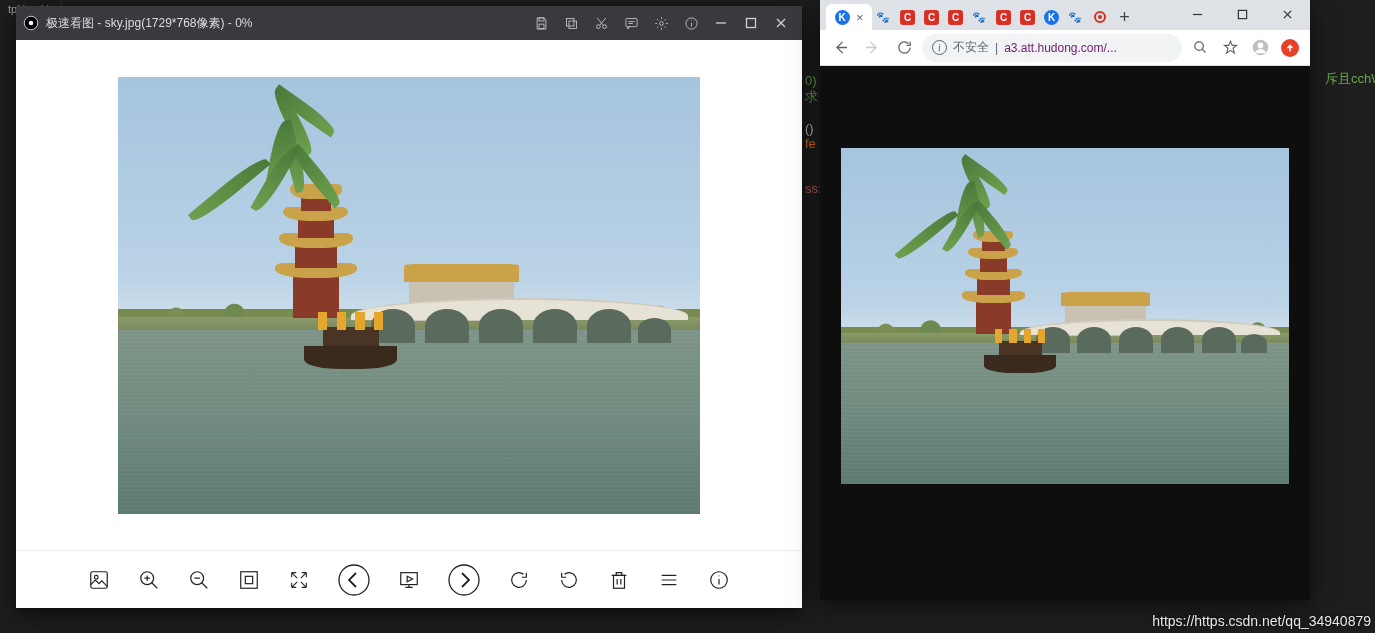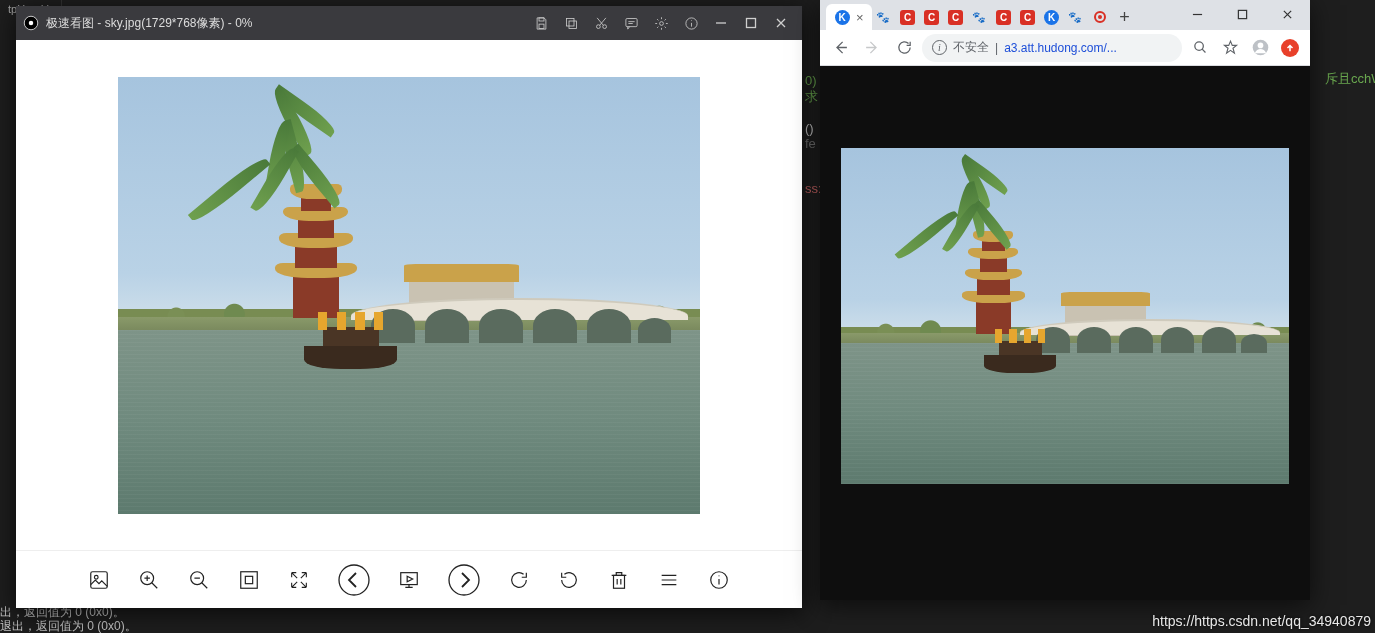--- a/index.html
+++ b/index.html
@@ -3,21 +3,21 @@
 <meta charset="utf-8">
 <style>
   *{box-sizing:border-box;margin:0;padding:0;font-family:"Microsoft YaHei",Segoe UI,Arial,sans-serif;}
   html,body{width:1375px;height:633px;overflow:hidden;background:#1e1e1e;position:relative;}
 
   
   .ide-bg{position:absolute;inset:0;background:#1e1e1e;color:#ccc;font-size:12px;}
   .ide-tab{position:absolute;top:0;left:0;height:20px;padding:3px 8px;color:#a8a8a8;font-size:11px;border-right:1px solid #333;}
   .ide-code{position:absolute;left:805px;top:40px;font-family:Consolas,monospace;font-size:13px;color:#7fbf7f;white-space:pre;}
   .ide-code .gr{color:#6aa84f;}
-  .ide-code .or{color:#737373;}
+  .ide-code .or{color:#f97316;}
   .ide-code .rd{color:#cc6666;}
   .ide-code .wh{color:#ccc;}
   .ide-bottom{position:absolute;left:0;bottom:0;color:#c8c8c8;font-family:SimSun,monospace;font-size:12px;line-height:14px;}
   .watermark{position:absolute;right:4px;bottom:4px;color:#e8e8e8;font-size:14px;text-shadow:0 0 3px #000;}
 
   
   .viewer{position:absolute;left:16px;top:6px;width:786px;height:602px;background:#fff;box-shadow:0 5px 25px rgba(0,0,0,.7);display:flex;flex-direction:column;}
   .viewer-titlebar{height:34px;background:#3a3a3e;color:#dcdcdc;display:flex;align-items:center;padding:0 6px;font-size:12px;}
   .viewer-titlebar .app-ico{width:18px;height:18px;margin-right:6px;display:flex;align-items:center;justify-content:center;}
   .viewer-titlebar .title-text{flex:0 0 auto;}
@@ -106,24 +106,20 @@
     <span class="gr">度</span>
 <span class="gr">0)</span>      <span class="gr" style="position:absolute;left:520px;top:30px">斥且cchW</span>
 <span class="gr">求</span>
 
 <span class="wh">()</span>
 <span class="or">fe</span>
 
 
 <span class="rd">ss:</span>
   </div>
-  <div class="ide-bottom">
-    <div>出，返回值为 0 (0x0)。</div>
-    <div>退出，返回值为 0 (0x0)。</div>
-  </div>
 </div>
 
 <div class="viewer">
   <div class="viewer-titlebar">
     <span class="app-ico">
       <svg viewBox="0 0 24 24">
           <circle cx="12" cy="12" r="9" stroke="#fff"></circle>
           <circle cx="12" cy="12" r="3" fill="#fff" stroke="none"></circle>
         </svg>
     </span>
@@ -402,21 +398,21 @@
         </span>
       <span class="addr-btn">
           <svg viewBox="0 0 24 24">
             <path d="M20 12a8 8 0 1 1-2.3-5.6M20 4v5h-5"></path>
           </svg>
         </span>
       <div class="addr-box">
         <span class="info">i</span>
         <span>不安全</span>
         <span> | </span>
-        <span style="color:#1d4ed8">a3.att.hudong.com/...</span>
+        <span style="color:#701a75">a3.att.hudong.com/...</span>
       </div>
       <div class="addr-right">
         <span class="ic">
             <svg viewBox="0 0 24 24" stroke="#5f6368" fill="none" stroke-width="1.8">
               <circle cx="10" cy="10" r="6"></circle>
               <path d="M14 14l5 5"></path>
             </svg>
           </span>
         <span class="ic">
             <svg viewBox="0 0 24 24" stroke="#5f6368" fill="none" stroke-width="1.6">

